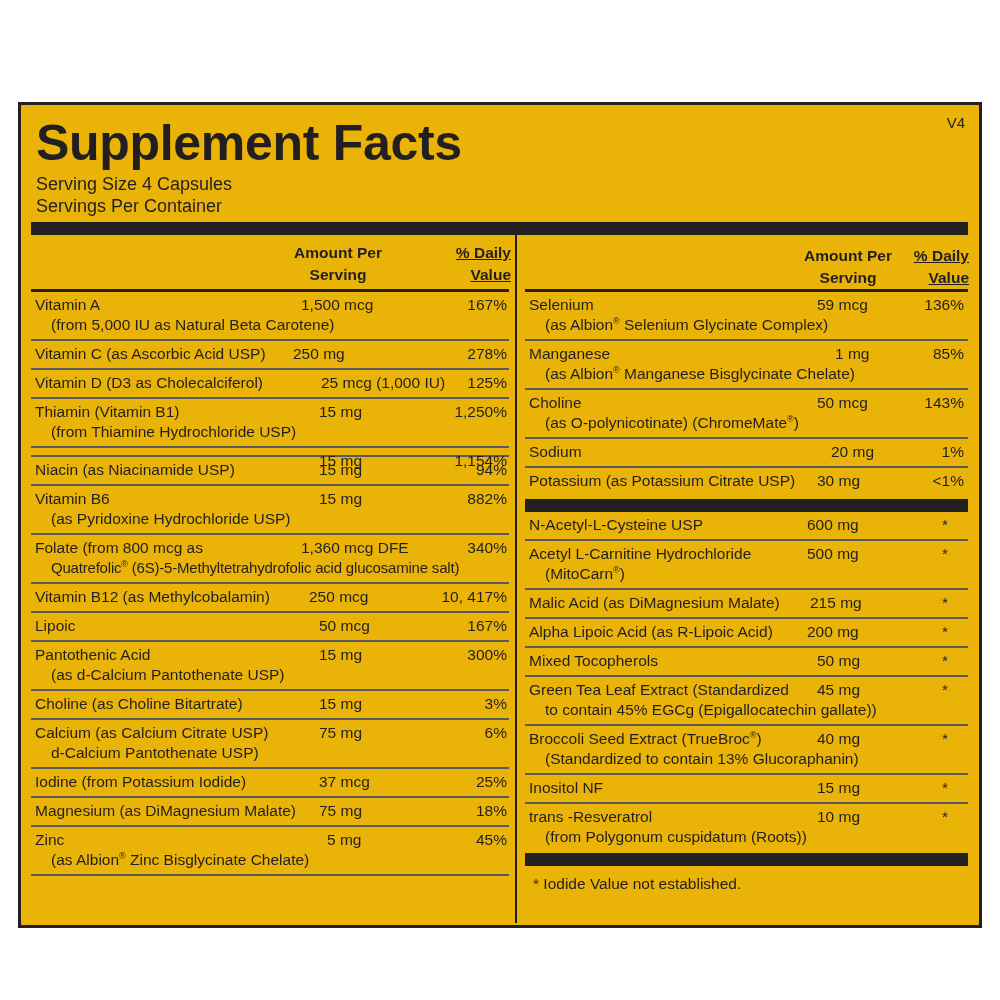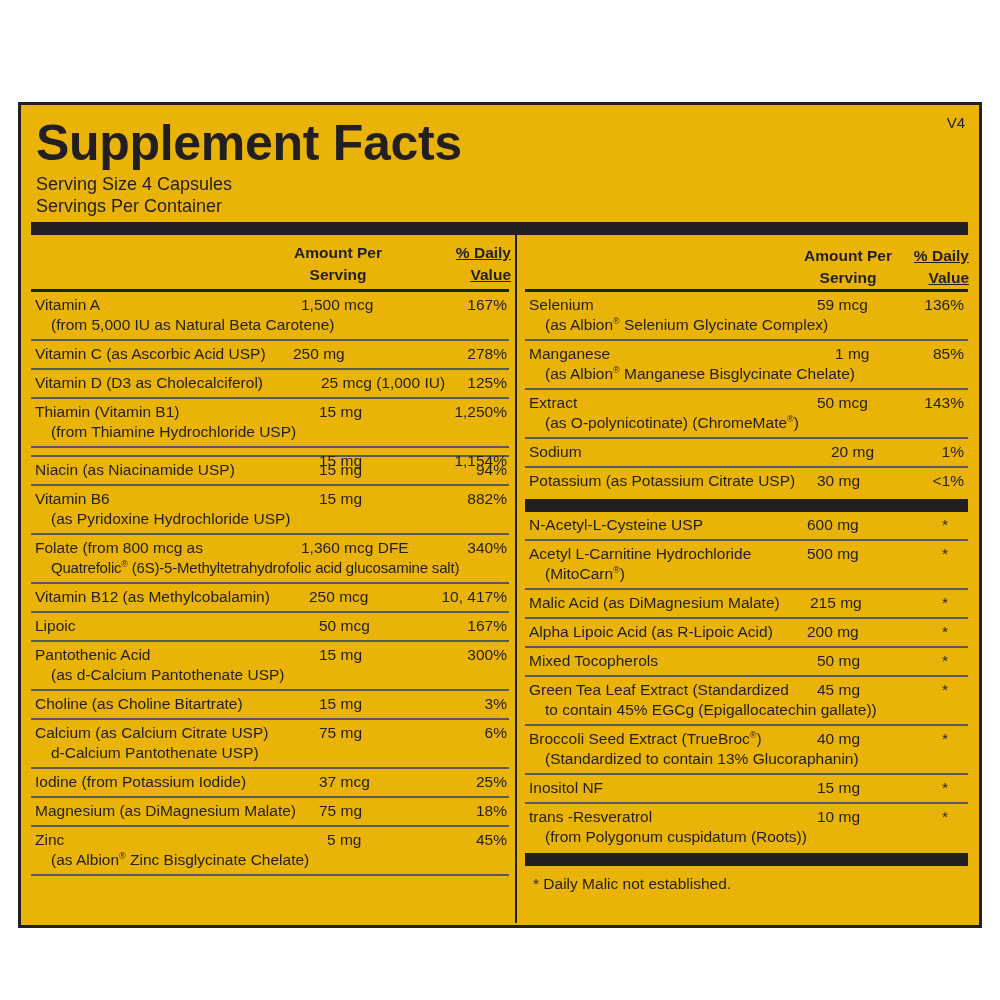--- a/index.html
+++ b/index.html
@@ -165,21 +165,21 @@
       <span class="amt" style="left:292px">59 mcg</span>
       <span class="dv">136%</span>
     </div>
     <div class="row">
       <span class="nm">Manganese</span>
       <span class="sub">(as Albion<sup class="r">®</sup> Manganese Bisglycinate Chelate)</span>
       <span class="amt" style="left:310px">1 mg</span>
       <span class="dv">85%</span>
     </div>
     <div class="row">
-      <span class="nm">Extract</span>
+      <span class="nm">Choline</span>
       <span class="sub">(as O-polynicotinate) (ChromeMate<sup class="r">®</sup>)</span>
       <span class="amt" style="left:292px">50 mcg</span>
       <span class="dv">143%</span>
     </div>
     <div class="row">
       <span class="nm">Sodium</span>
       <span class="amt" style="left:306px">20 mg</span>
       <span class="dv">1%</span>
     </div>
     <div class="row last">
@@ -234,15 +234,15 @@
       <span class="dv star">*</span>
     </div>
     <div class="row last">
       <span class="nm" style="font-style:normal">trans -Resveratrol</span>
       <span class="sub">(from Polygonum cuspidatum (Roots))</span>
       <span class="amt" style="left:292px">10 mg</span>
       <span class="dv star">*</span>
     </div>
 
     <div class="thickbar" style="margin-top:2px"></div>
-    <div class="footnote">*  Daily Malic not established.</div>
+    <div class="footnote">*  Iodide Value not established.</div>
   </div>
 </div>
 
 </body></html>

